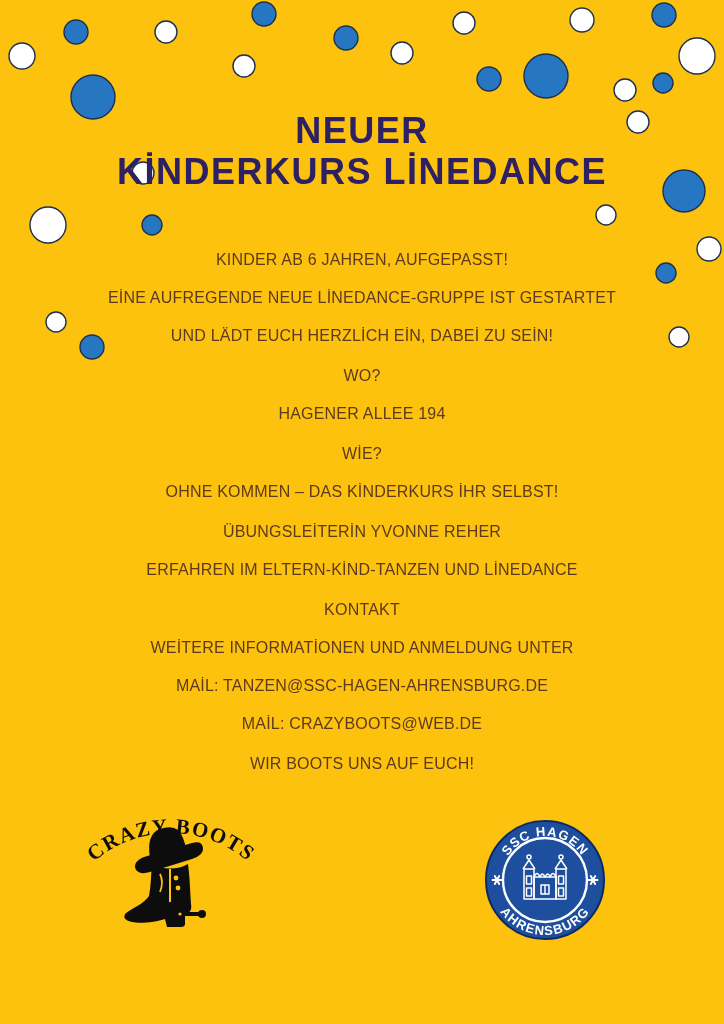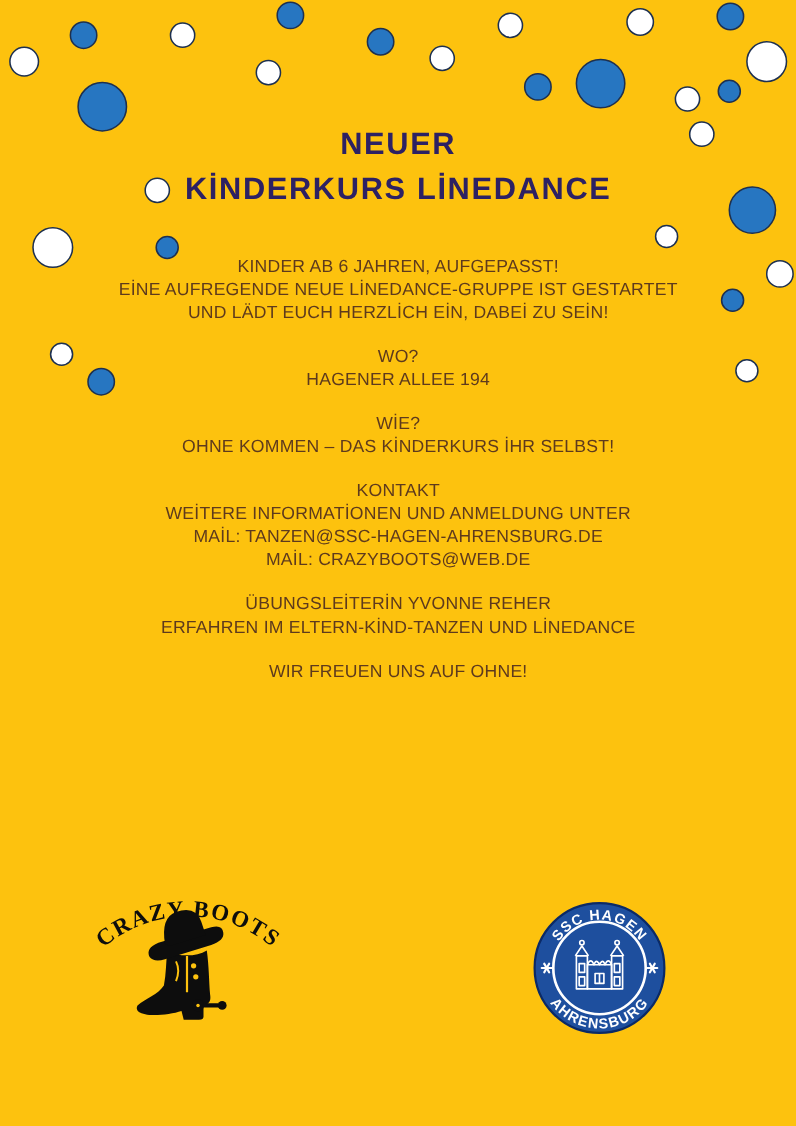--- a/index.html
+++ b/index.html
@@ -7,29 +7,29 @@
   .page {
     position:relative; width:724px; height:1024px; margin:0 auto;
     background:var(--background,#fdc20e); overflow:hidden;
   }
   .dots-layer { position:absolute; left:0; top:0; width:724px; height:1024px; pointer-events:none; }
 
   .title {
     position:absolute; top:110px; left:0; width:724px; text-align:center;
     color:var(--title-text,#2d2163); font-weight:700;
   }
-  .title .t-line { font-size:28px; line-height:41px; letter-spacing:1.5px; }
+  .title .t-line { font-size:36px; line-height:41px; letter-spacing:1.5px; }
 
   .text-block {
     position:absolute; top:232px; left:0; width:724px; text-align:center;
     color:var(--body-text,#5e3a1d); font-size:16px; line-height:21px;
     letter-spacing:0.2px; font-weight:400;
   }
   .text-block .section { margin:0 0 19px 0; }
-  .text-block p.line { margin:0; }
+  .text-block p.line { margin:17px; }
 
   .crazy-boots {
     position:absolute; left:86px; top:806px; width:170px; height:132px;
   }
   .ssc-badge {
     position:absolute; left:484px; top:819px; width:122px; height:122px;
   }
   .cb-text {
     font-family:"Liberation Serif", serif; font-weight:bold;
     font-size:21px; letter-spacing:1.5px; fill:var(--logo-black,#0d0d0d);
@@ -89,31 +89,31 @@
       </div>
       <div class="section">
         <p class="line">WO?</p>
         <p class="line">HAGENER ALLEE 194</p>
       </div>
       <div class="section">
         <p class="line">WİE?</p>
         <p class="line">OHNE KOMMEN – DAS KİNDERKURS İHR SELBST!</p>
       </div>
       <div class="section">
+        <p class="line">ÜBUNGSLEİTERİN YVONNE REHER</p>
+        <p class="line">ERFAHREN IM ELTERN-KİND-TANZEN UND LİNEDANCE</p>
+      </div>
+      <div class="section">
         <p class="line">KONTAKT</p>
         <p class="line">WEİTERE INFORMATİONEN UND ANMELDUNG UNTER</p>
         <p class="line">MAİL: TANZEN@SSC-HAGEN-AHRENSBURG.DE</p>
         <p class="line">MAİL: CRAZYBOOTS@WEB.DE</p>
       </div>
       <div class="section">
-        <p class="line">ÜBUNGSLEİTERİN YVONNE REHER</p>
-        <p class="line">ERFAHREN IM ELTERN-KİND-TANZEN UND LİNEDANCE</p>
-      </div>
-      <div class="section">
-        <p class="line">WIR FREUEN UNS AUF OHNE!</p>
+        <p class="line">WIR BOOTS UNS AUF EUCH!</p>
       </div>
     </div>
 
   <svg class="crazy-boots" viewBox="0 0 170 132" xmlns="http://www.w3.org/2000/svg">
     <defs>
       <path id="cb-arc" d="M 10 54 A 118 118 0 0 1 160 54"></path>
     </defs>
     <text class="cb-text" text-anchor="middle">
       <textPath href="#cb-arc" startOffset="50%">CRAZY BOOTS</textPath>
     </text>

